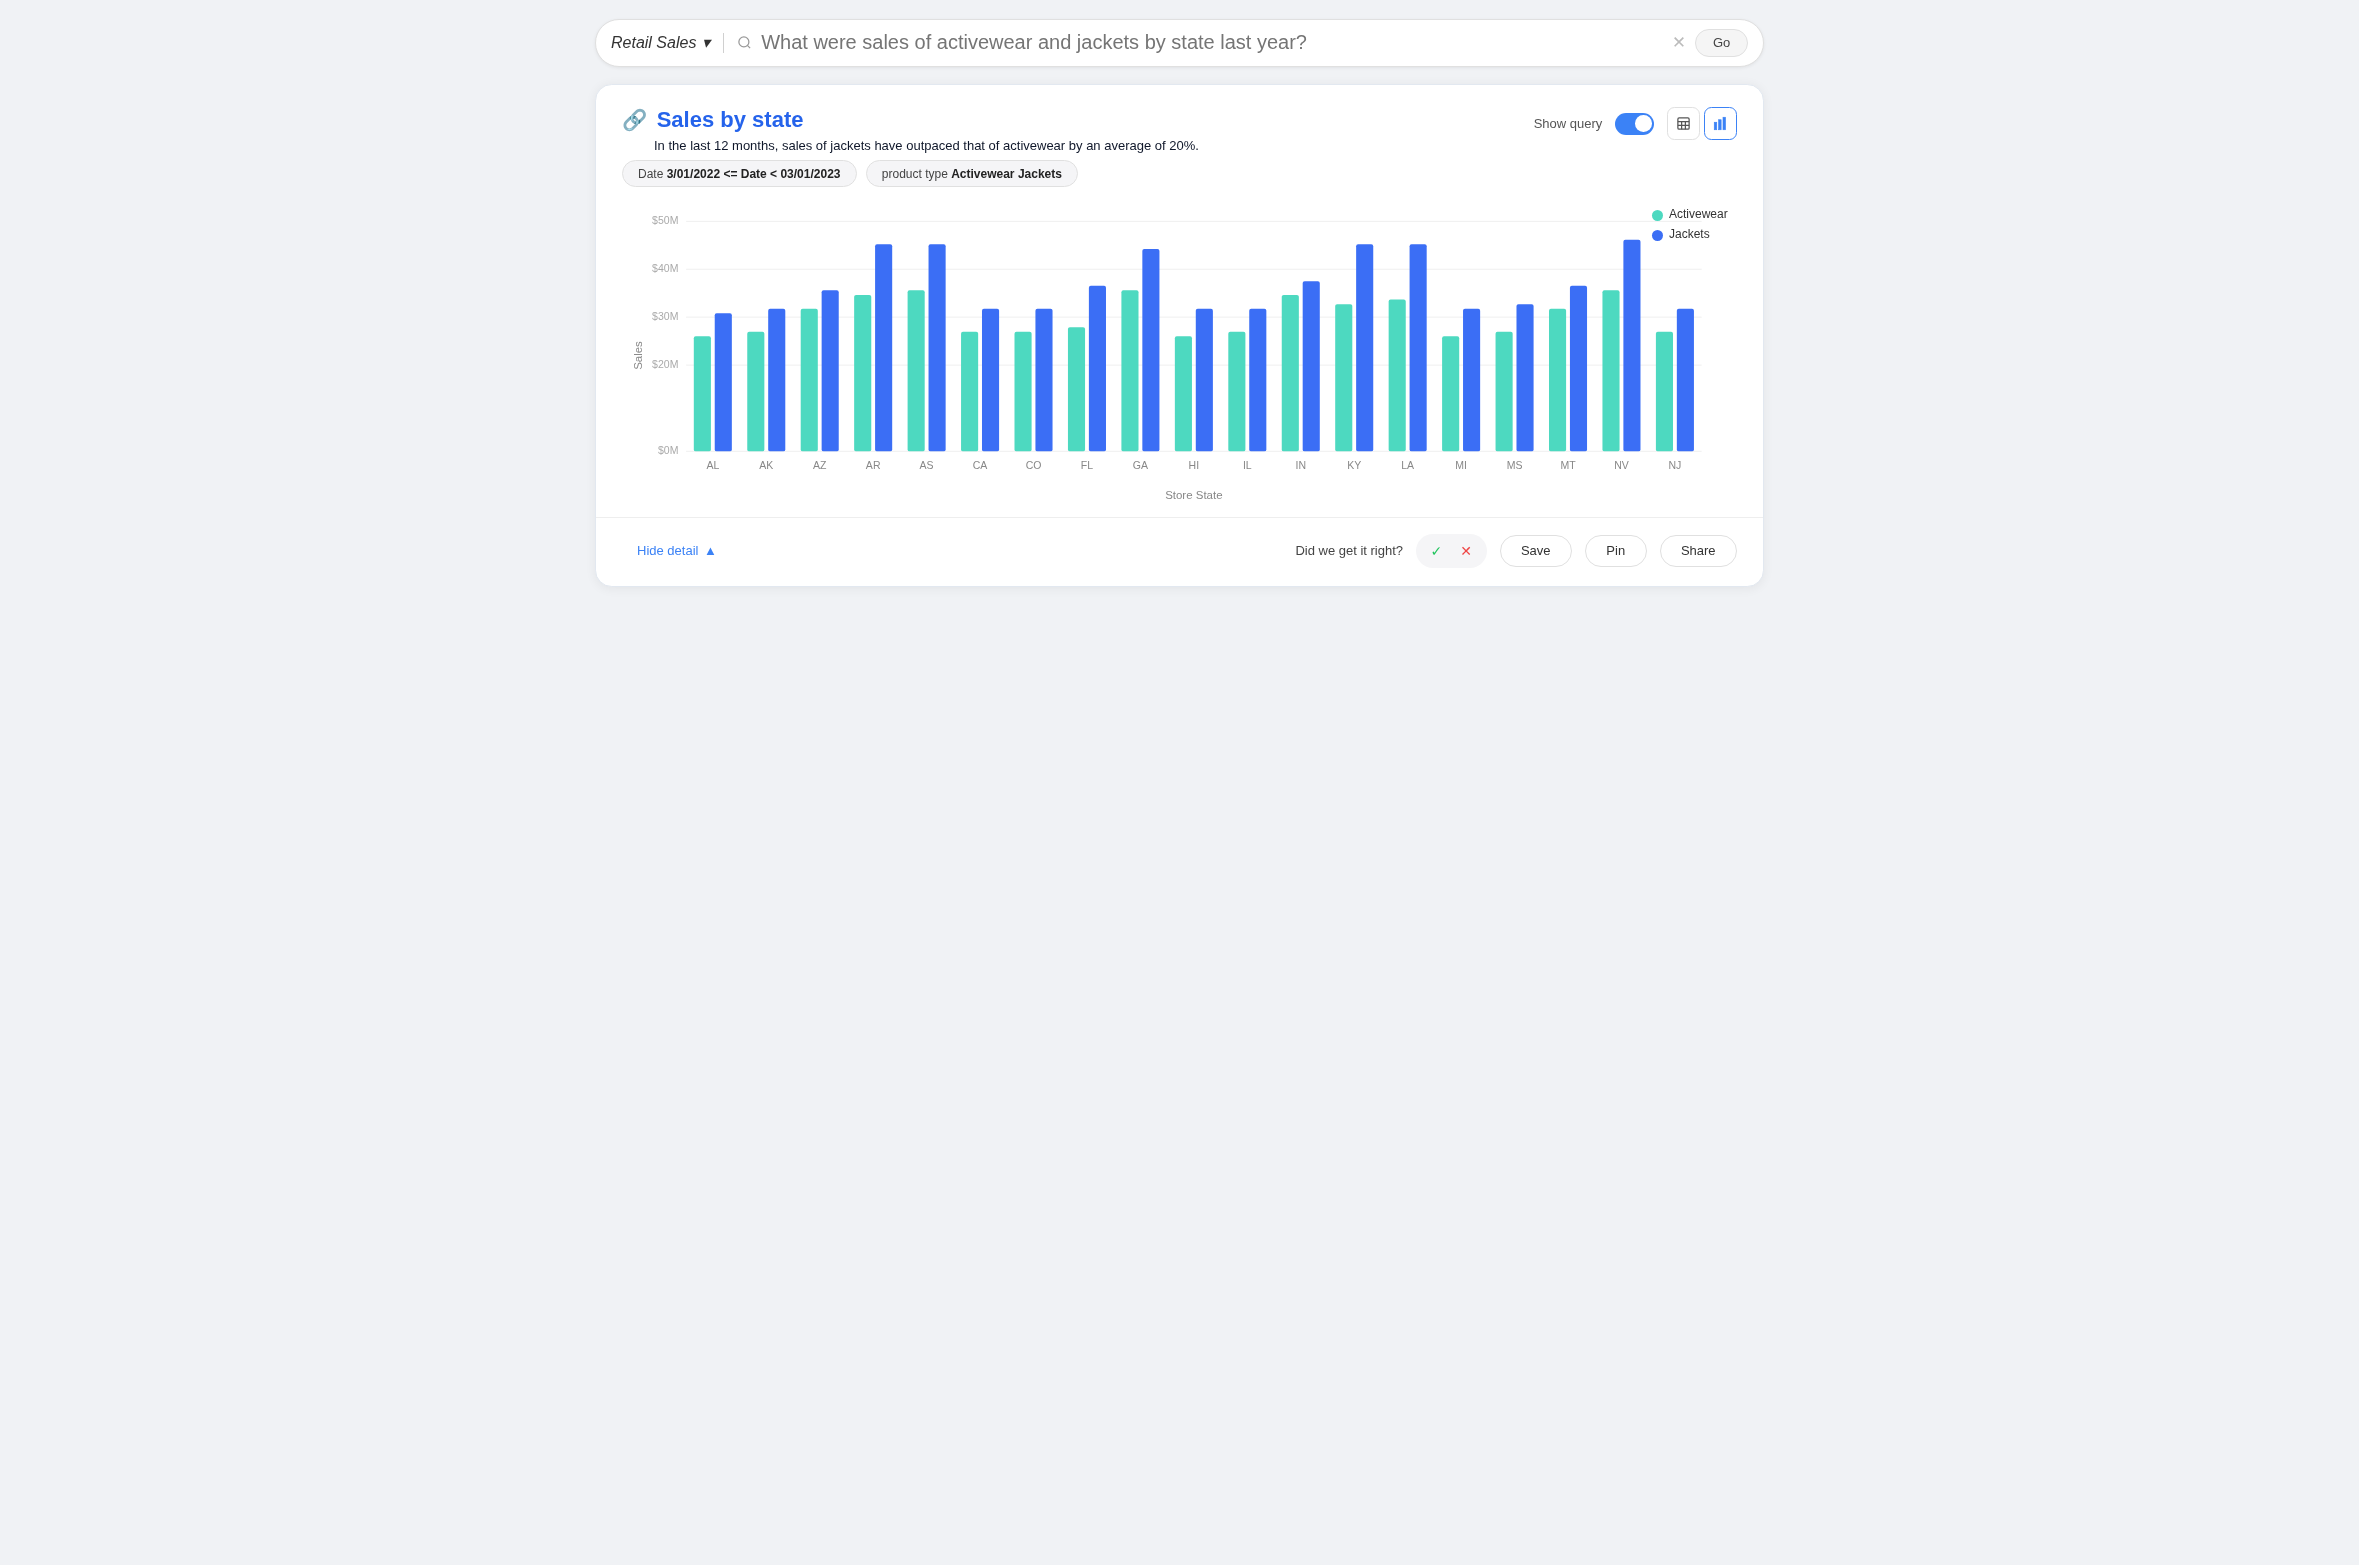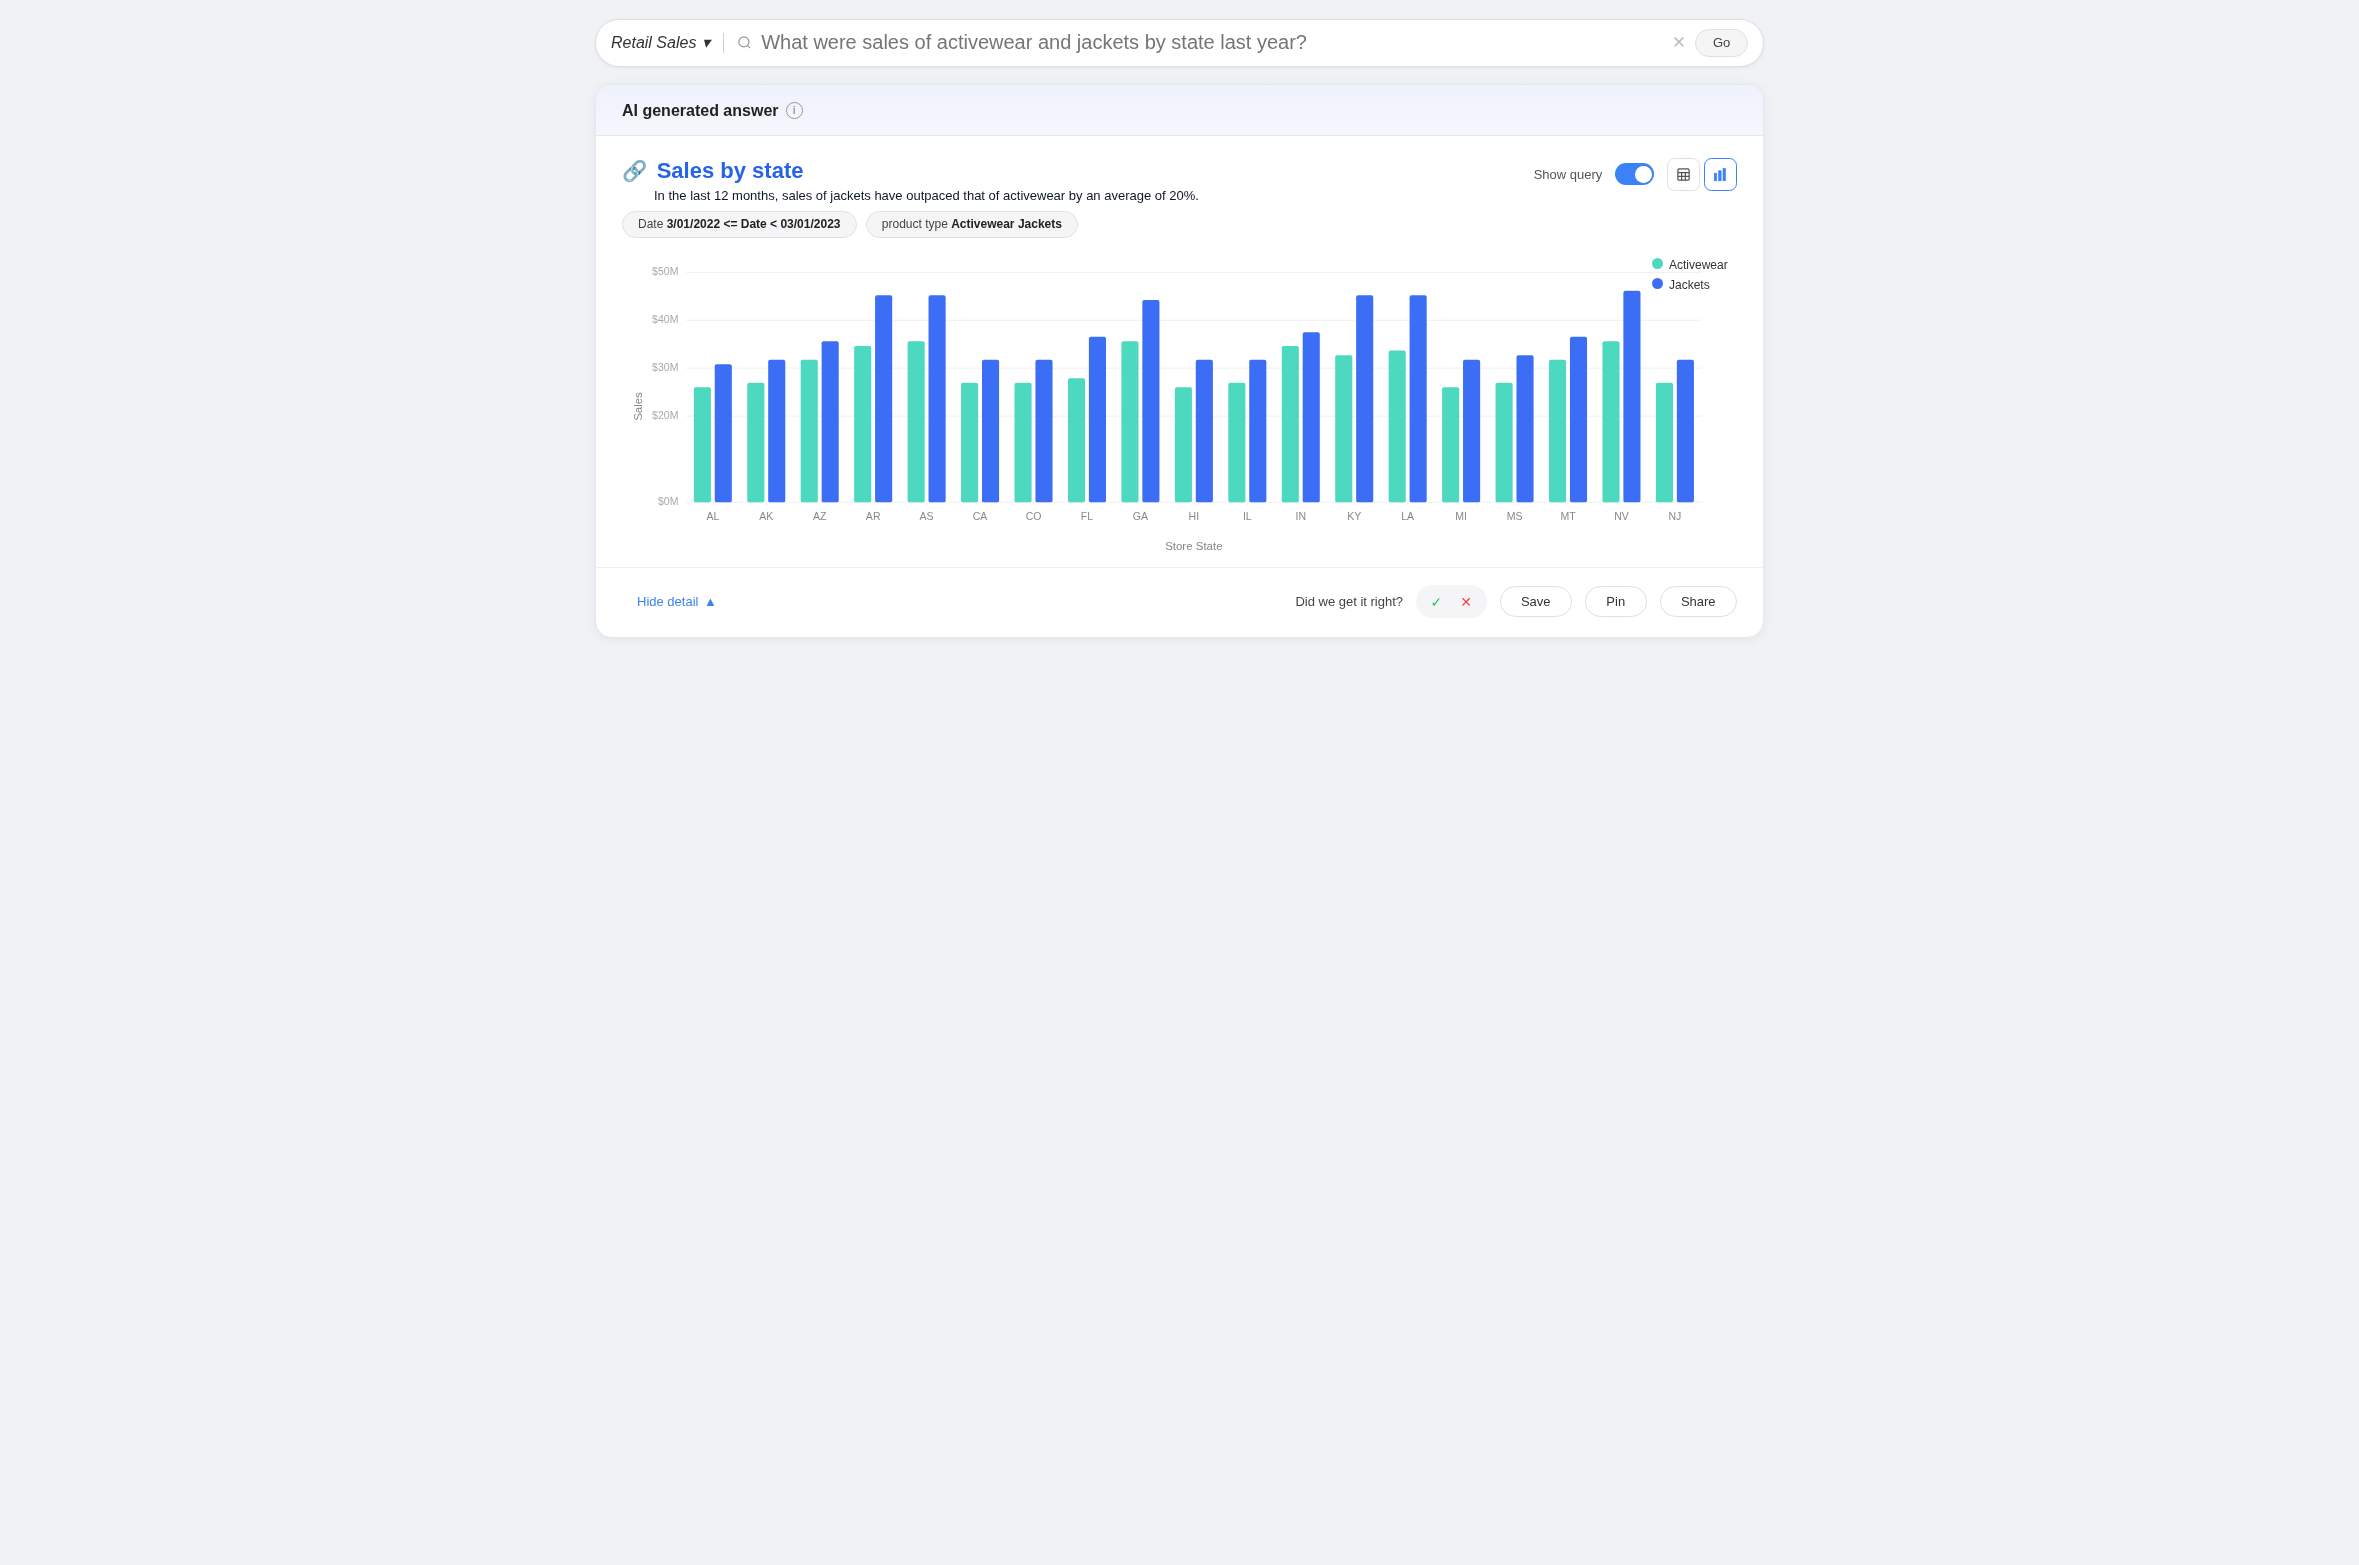--- a/index.html
+++ b/index.html
@@ -240,21 +240,21 @@
     .chart-legend {
       position: absolute;
       top: 0;
       right: 9.3px;
       display: flex;
       flex-direction: column;
       gap: 5.6px;
     }
     .legend-item {
       display: flex;
-      align-items: flex-start;
+      align-items: flex-end;
       gap: 6.5px;
       font-size: 12px;
       color: #333;
     }
     .legend-dot {
       width: 11px;
       height: 11px;
       border-radius: 50%;
     }
 
@@ -341,26 +341,20 @@
         <line x1="21" y1="21" x2="16.65" y2="16.65"></line>
     </svg>
   </div>
   <input type="text" value="" placeholder="What were sales of activewear and jackets by state last year?" style="">
   <button class="clear-btn">✕</button>
   <button class="go-btn">Go</button>
 </div>
 
 <div class="main-card">
 
-  <div class="card-header">
-    <div class="ai-label">
-      <span>AI generated answer</span>
-      <span class="info-icon">i</span>
-    </div>
-  </div>
 
   <div class="card-body">
 
     <div class="chart-title-row">
       <div>
         <div class="chart-title-left">
           <span class="chart-icon">🔗</span>
           <span class="chart-title">Sales by state</span>
         </div>
         <div class="chart-subtitle">In the last 12 months, sales of jackets have outpaced that of activewear by an average of 20%.</div>

